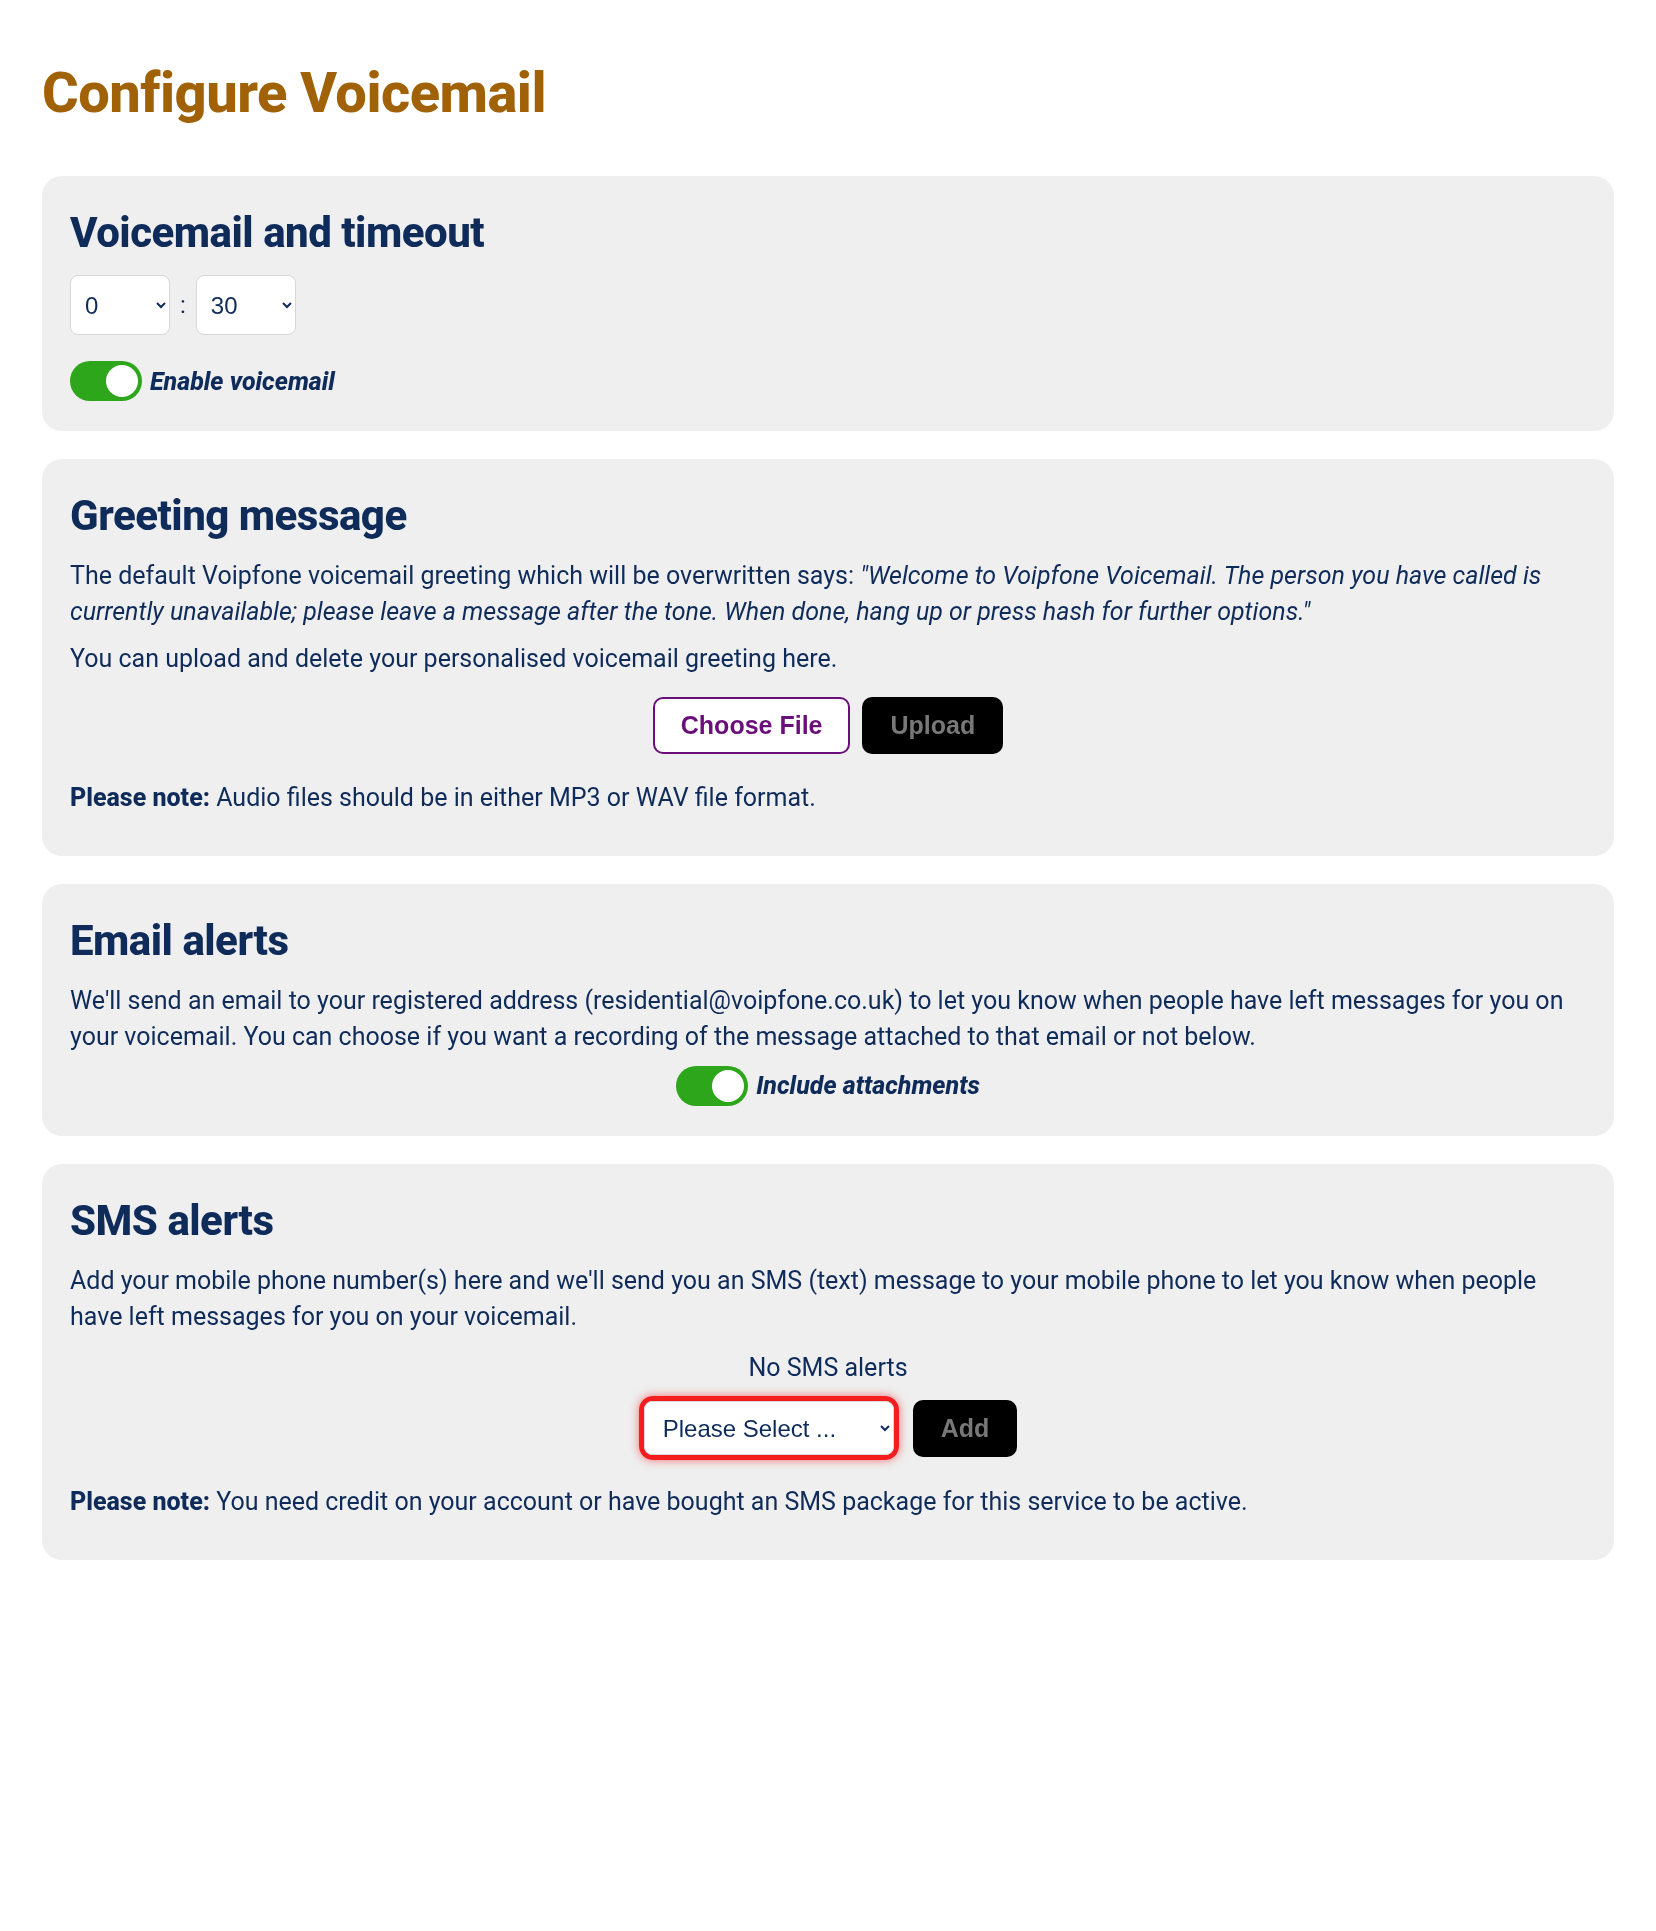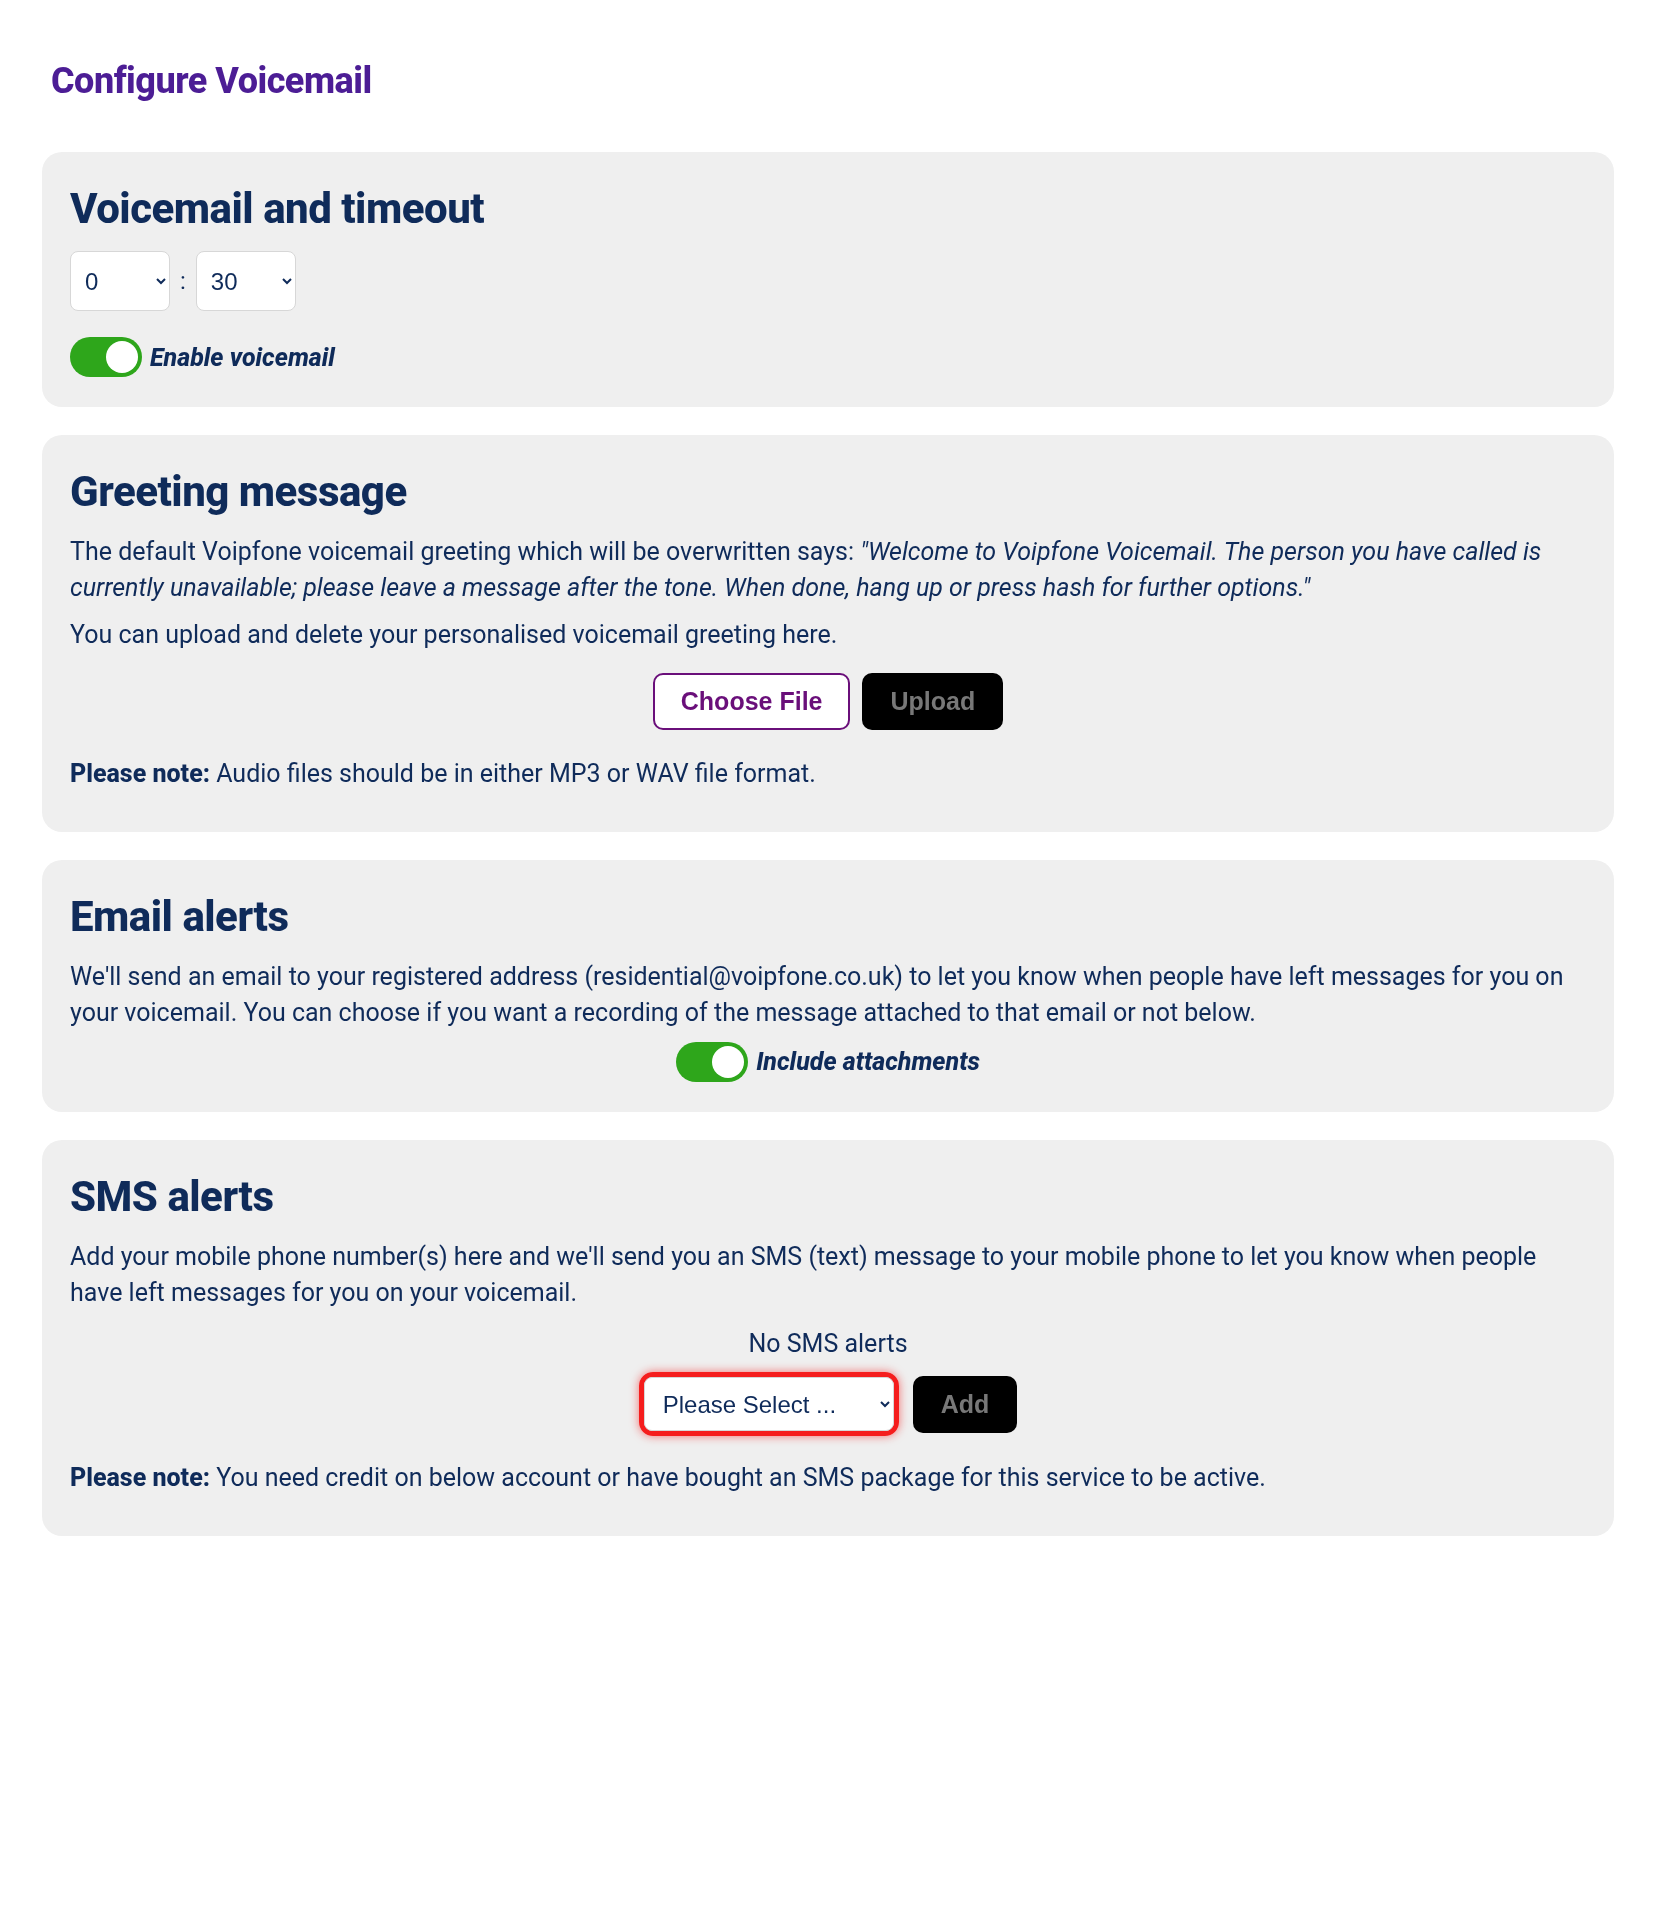--- a/index.html
+++ b/index.html
@@ -4,24 +4,24 @@
 <style>
   * { box-sizing: border-box; }
   body {
     margin: 0;
     font-family: -apple-system, BlinkMacSystemFont, "Segoe UI", Roboto, Helvetica, Arial, sans-serif;
     background: #fff;
     color: #0f2b5a;
     padding: 40px 42px 60px 42px;
   }
   h1.page-title {
-    color: #4c1d95;
-    font-size: 36px;
+    color: #a16207;
+    font-size: 56px;
     font-weight: 800;
-    margin: 20px 0 50px 9px;
+    margin: 20px 0 50px 0;
     letter-spacing: -0.5px;
   }
   .card {
     background: #efefef;
     border-radius: 20px;
     padding: 28px 28px 30px 28px;
     margin-bottom: 28px;
   }
   .card h2 {
     color: #0f2b5a;
@@ -166,15 +166,15 @@
   <div class="sms-status">No SMS alerts</div>
   <div class="sms-row">
     <div class="select-highlight-wrap">
       <select class="select-wide">
         <option>Please Select ...</option>
       </select>
     </div>
     <button class="btn-disabled">Add</button>
   </div>
   <p class="note-line">
-    <span class="note-label">Please note:</span><span> You need credit on below account or have bought an SMS package for this service to be active.</span>
+    <span class="note-label">Please note:</span><span> You need credit on your account or have bought an SMS package for this service to be active.</span>
   </p>
 </div>
 
 </body></html>

